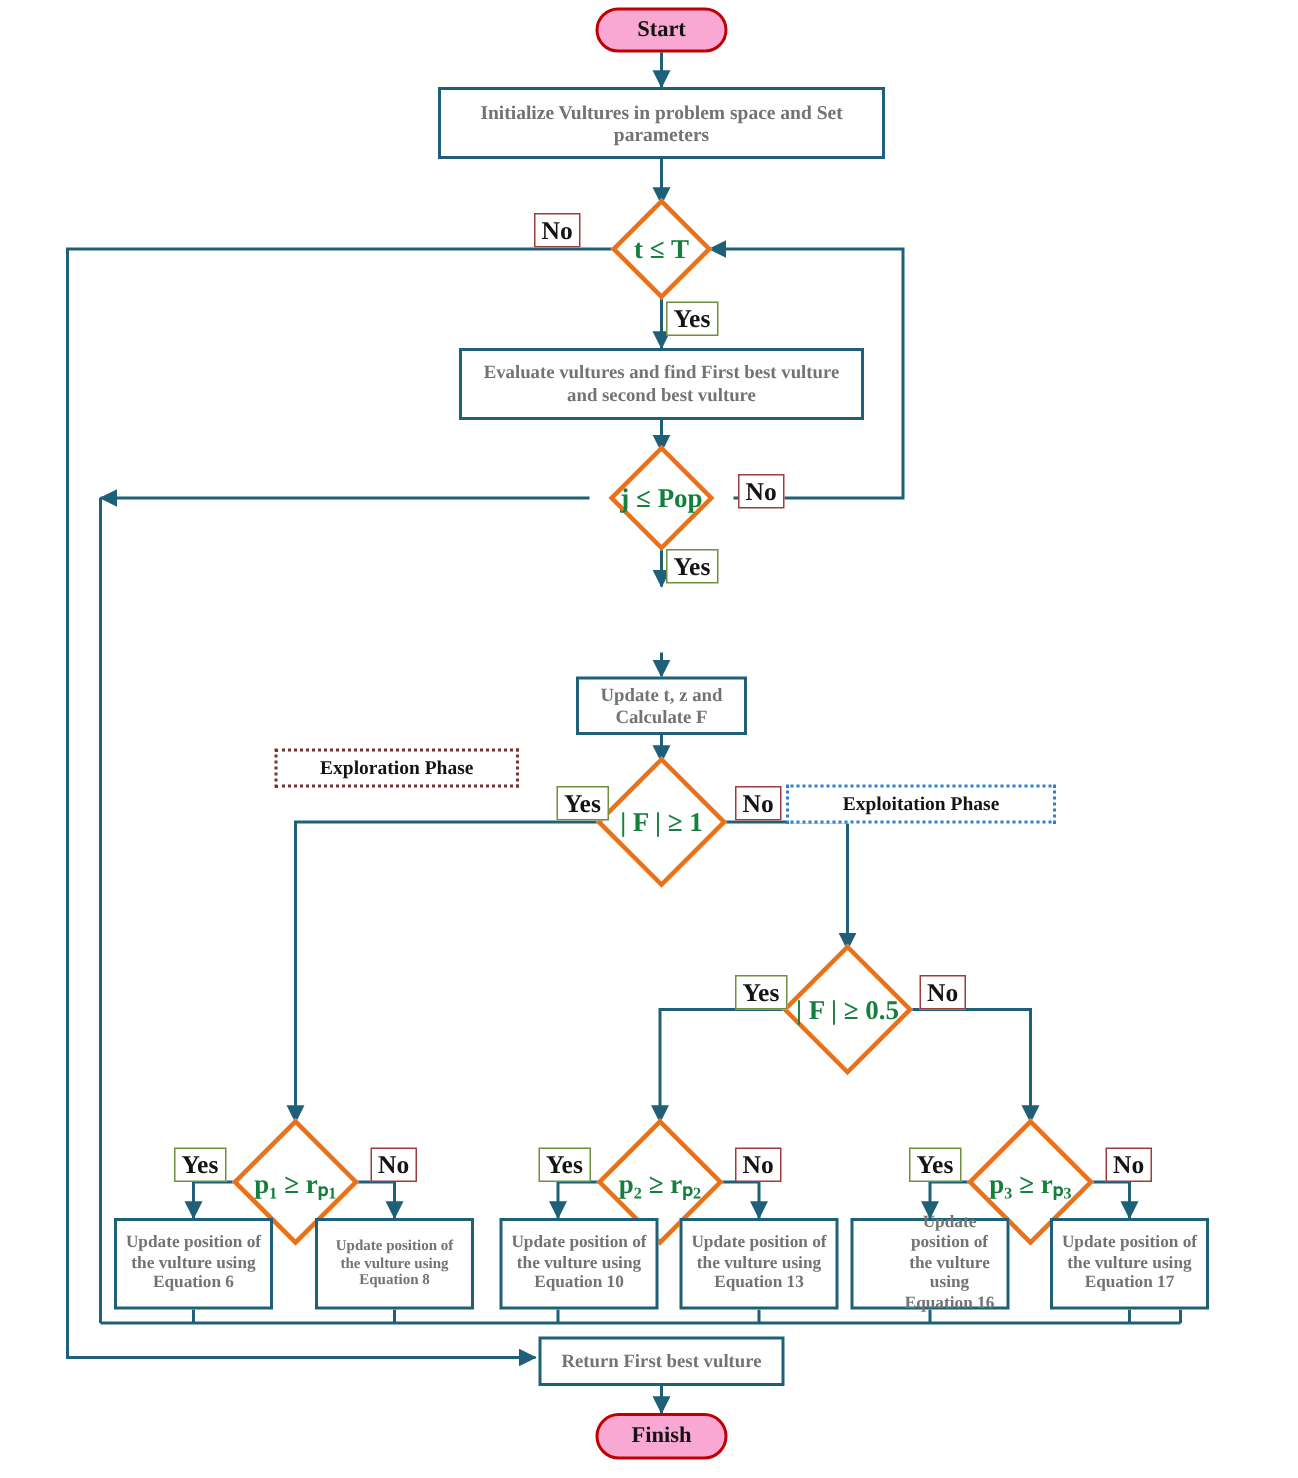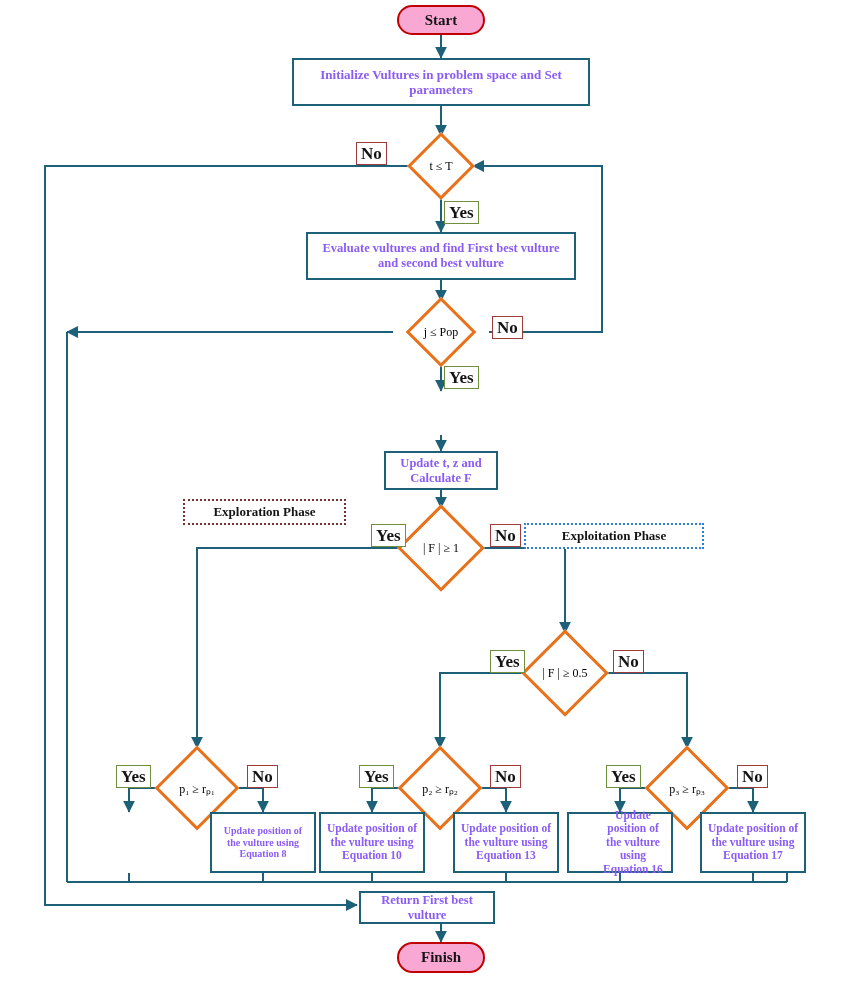--- a/index.html
+++ b/index.html
@@ -9,34 +9,34 @@
 
   
   .node{position:absolute;box-sizing:border-box;display:flex;align-items:center;justify-content:center;text-align:center;}
 
   .terminator{
     border:2.5px solid #c00000;border-radius:20px;background:#f9a8d4;
     font-weight:bold;font-size:15px;color:#141414;
   }
   .process{
     border:2px solid #1f6079;background:#ffffff;
-    font-weight:bold;color:#8b5cf6;line-height:1.18;
+    font-weight:bold;color:#737373;line-height:1.18;
   }
   .process .txt{padding:2px 5px;}
 
   
   .decision{background:transparent;}
   .decision .dia{
     position:absolute;left:50%;top:50%;
     border:3px solid #e8711a;background:#ffffff;
     transform:translate(-50%,-50%) rotate(45deg);
   }
   .decision .dlabel{
-    position:relative;z-index:2;font-weight:normal;color:#000000;
-    font-size:12px;white-space:nowrap;
+    position:relative;z-index:2;font-weight:bold;color:#15803d;
+    font-size:18px;white-space:nowrap;
   }
 
   
   .chip{
     position:absolute;box-sizing:border-box;background:#ffffff;
     font-weight:bold;font-size:17px;line-height:1;padding:2px 4px;
     z-index:5;white-space:nowrap;
   }
   .chip.yes{border:1.5px solid #6f8f3f;color:#141414;}
   .chip.no{border:1.5px solid #9e3b3b;color:#141414;}
@@ -180,37 +180,40 @@
   <div class="chip yes" style="left:359px;top:765px;">Yes</div>
   <div class="chip no" style="left:490px;top:765px;">No</div>
 
   <div class="node decision" style="left:642px;top:748px;width:90px;height:80px;">
     <span class="dia" style="width:54px;height:54px;"></span>
     <span class="dlabel">p₃ ≥ rₚ₃</span>
   </div>
   <div class="chip yes" style="left:606px;top:765px;">Yes</div>
   <div class="chip no" style="left:737px;top:765px;">No</div>
 
+  <div class="node process" style="left:76px;top:812px;width:106px;height:61px;font-size:11.5px;">
+    <span class="txt">Update position of the vulture using Equation 6</span>
+  </div>
   <div class="node process" style="left:210px;top:812px;width:106px;height:61px;font-size:10px;">
     <span class="txt">Update position of the vulture using Equation 8</span>
   </div>
-  <div class="node process" style="left:319px;top:812px;width:106px;height:61px;font-size:11.5px;">
+  <div class="node process" style="left:333px;top:812px;width:106px;height:61px;font-size:11.5px;">
     <span class="txt">Update position of the vulture using Equation 10</span>
   </div>
   <div class="node process" style="left:453px;top:812px;width:106px;height:61px;font-size:11.5px;">
     <span class="txt">Update position of the vulture using Equation 13</span>
   </div>
   <div class="node process" style="left:567px;top:812px;width:106px;height:61px;font-size:11.5px;padding-left:26px;">
     <span class="txt">Update position of the vulture using Equation 16</span>
   </div>
   <div class="node process" style="left:700px;top:812px;width:106px;height:61px;font-size:11.5px;">
     <span class="txt">Update position of the vulture using Equation 17</span>
   </div>
 
-  <div class="node process" style="left:359px;top:891px;width:136px;height:33px;font-size:12.5px;">
+  <div class="node process" style="left:359px;top:891px;width:164px;height:33px;font-size:12.5px;">
     <span class="txt">Return First best vulture</span>
   </div>
 
   <div class="node terminator" style="left:397px;top:942px;width:88px;height:31px;">
     <span>Finish</span>
   </div>
 
 </div>
 
 </body></html>

